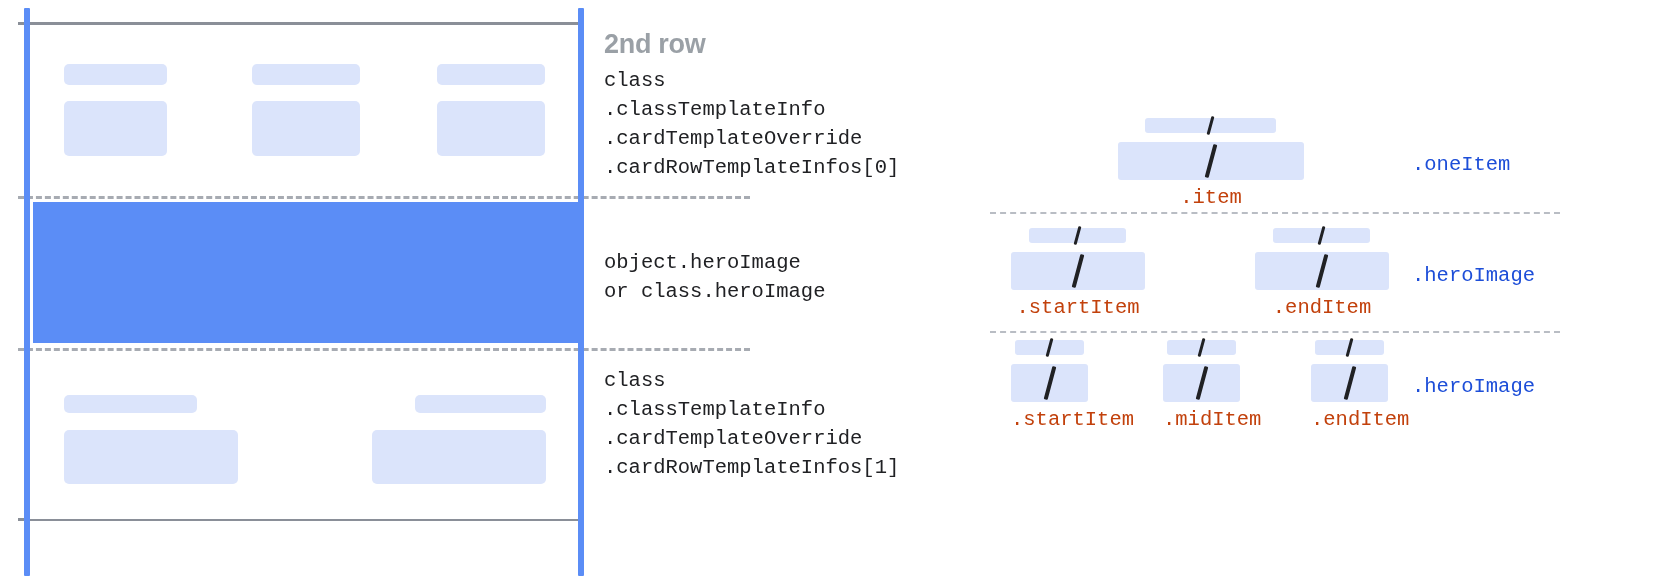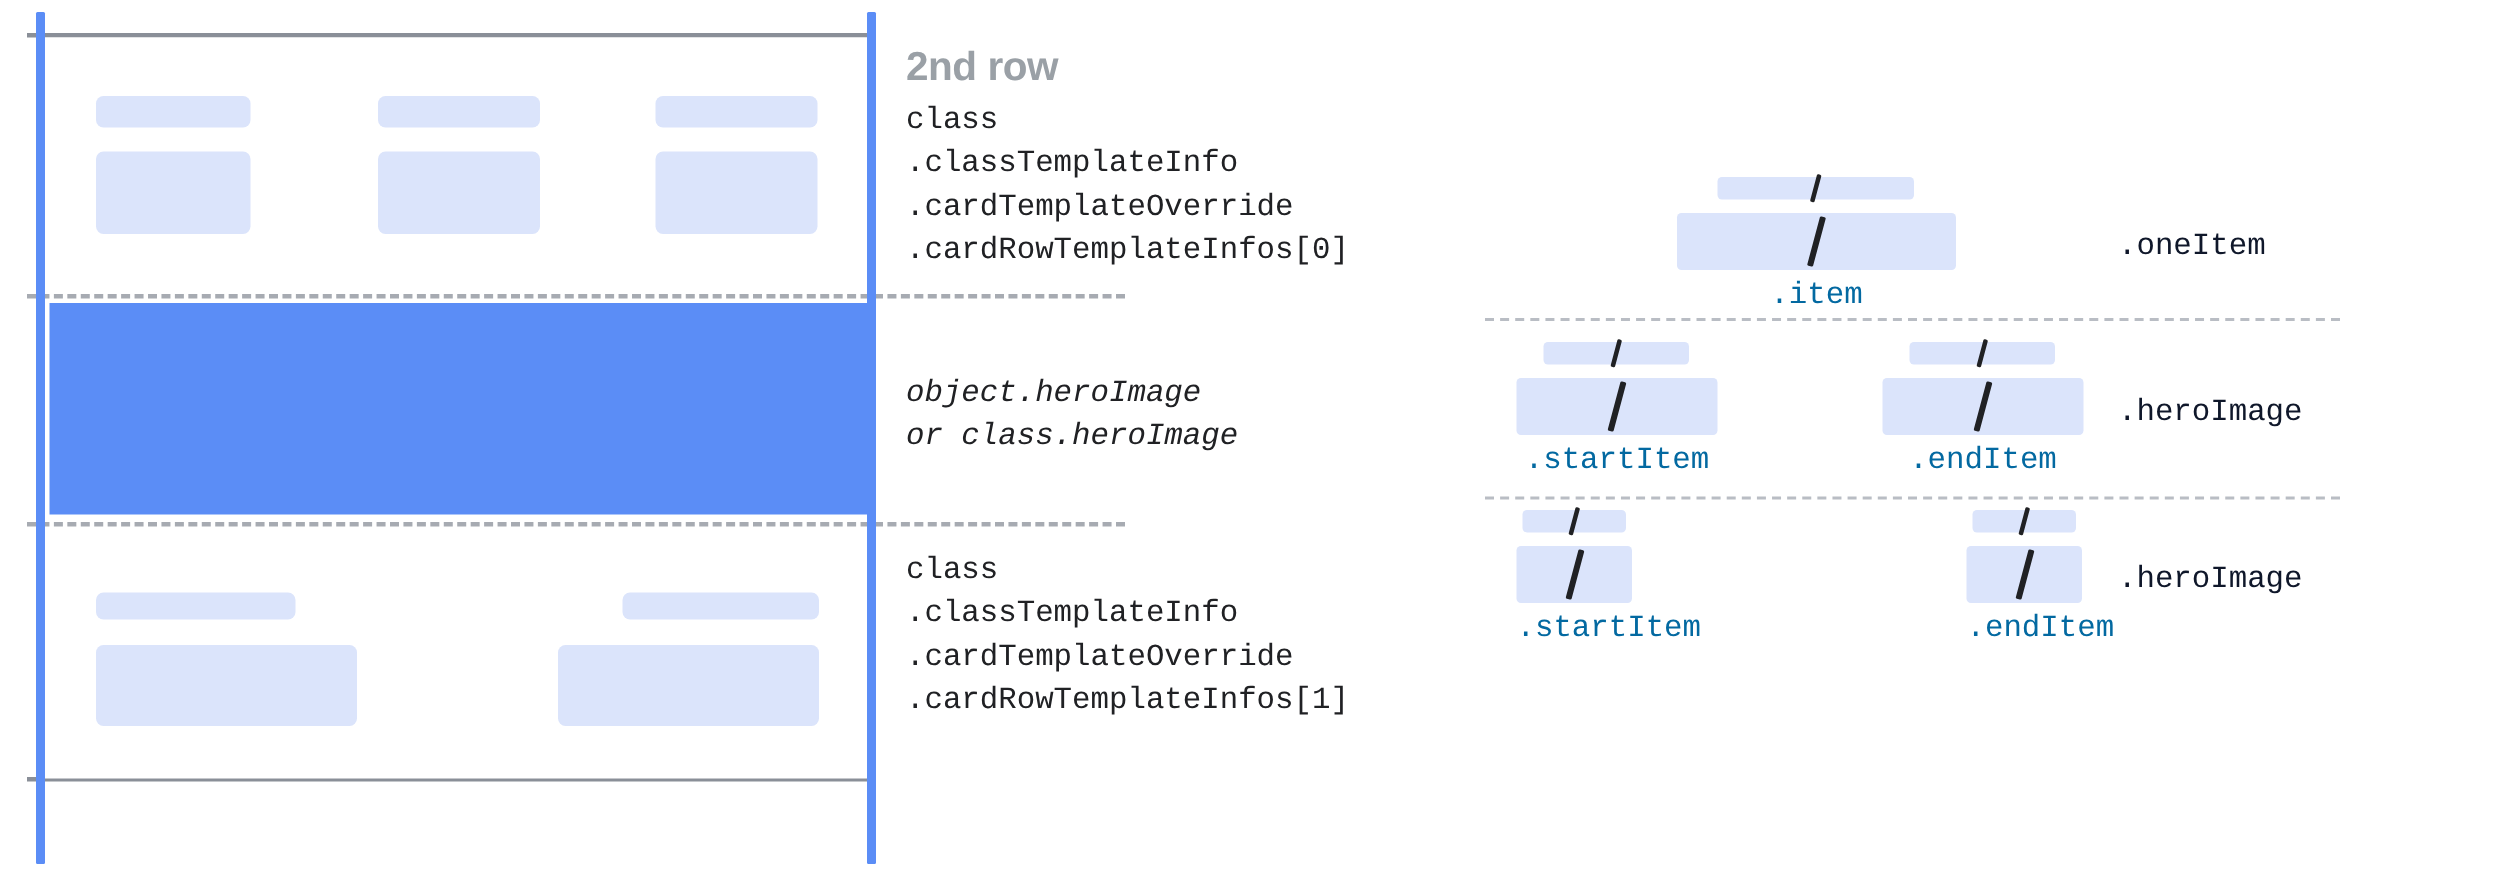--- a/index.html
+++ b/index.html
@@ -101,21 +101,21 @@
   }
   .lbl-code {
     font-family: "Liberation Mono", monospace;
     font-size: 20.5px;
     color: #202124;
     line-height: 29px;
     white-space: pre;
     margin: 0;
   }
   #grp-2ndrow  { left: 604px; top: 30px; }
-  #grp-hero    { left: 604px; top: 248px; font-style: italic; }
+  #grp-hero    { left: 604px; top: 248px; }
   #grp-3rdrow  { left: 604px; top: 366px; }
 
   
   .right-panel {
     position: absolute;
     left: 960px; top: 0;
     width: 716px; height: 584px;
   }
   .rdash {
     position: absolute;
@@ -156,30 +156,30 @@
   }
   .bar-lg .slash {
     width: 4px; height: 34px;
     margin-left: -2px; margin-top: -17px;
     transform: rotate(15deg);
   }
 
   .sub-label {
     font-family: "Liberation Mono", monospace;
     font-size: 20.5px;
-    color: #0369a1;
+    color: #c2410c;
     text-align: center;
     margin-top: 6px;
     white-space: pre;
   }
   .row-label {
     position: absolute;
     font-family: "Liberation Mono", monospace;
     font-size: 20.5px;
-    color: #0f172a;
+    color: #1d4ed8;
     white-space: pre;
   }
 </style>
 </head>
 <body>
 
 <div class="stage">
 
   <div class="left-panel">
 
@@ -269,20 +269,29 @@
     <div class="slot" style="left:51px; top:340px; width:77px;">
       <span class="bar-sm" style="width:69px; margin-left:4px;">
         <span class="slash"></span>
       </span>
       <span class="bar-lg" style="width:77px;">
         <span class="slash"></span>
       </span>
       <div class="sub-label">.startItem</div>
     </div>
 
+    <div class="slot" style="left:203px; top:340px; width:77px;">
+      <span class="bar-sm" style="width:69px; margin-left:4px;">
+        <span class="slash"></span>
+      </span>
+      <span class="bar-lg" style="width:77px;">
+        <span class="slash"></span>
+      </span>
+      <div class="sub-label">.midItem</div>
+    </div>
 
     <div class="slot" style="left:351px; top:340px; width:77px;">
       <span class="bar-sm" style="width:69px; margin-left:4px;">
         <span class="slash"></span>
       </span>
       <span class="bar-lg" style="width:77px;">
         <span class="slash"></span>
       </span>
       <div class="sub-label">.endItem</div>
     </div>

